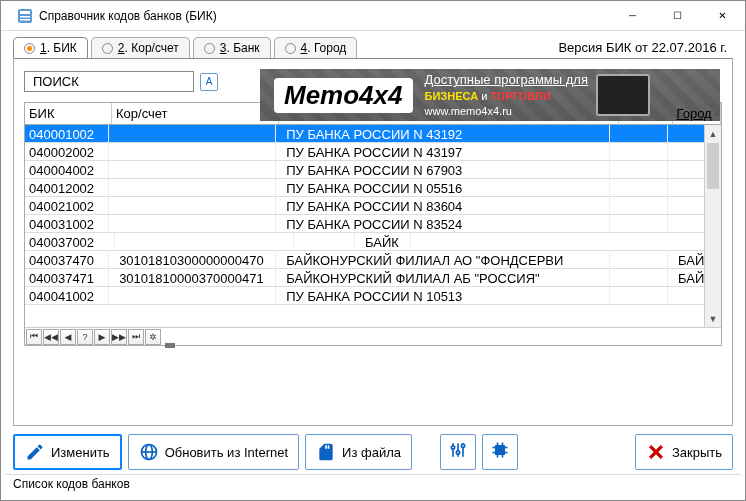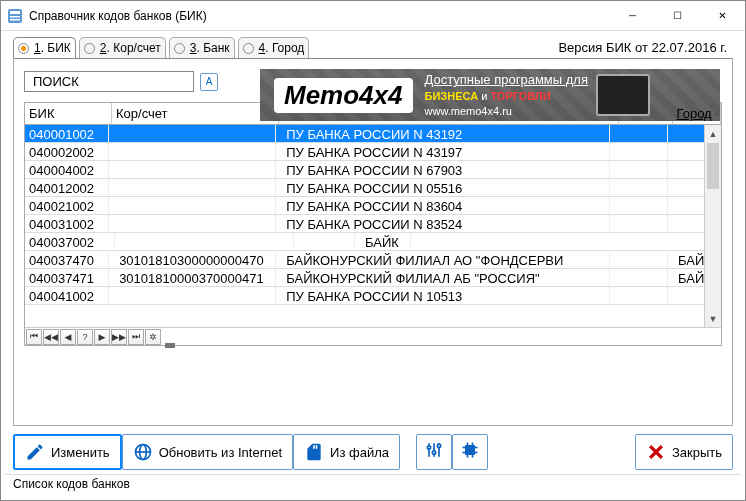--- a/index.html
+++ b/index.html
@@ -1,28 +1,28 @@
 <!DOCTYPE html>
 <html><head>
 <meta charset="utf-8">
 <style>
 * { box-sizing: border-box; margin: 0; padding: 0; font-family: "Segoe UI", Tahoma, sans-serif; }
 body { background: #fff; width: 746px; height: 501px; overflow: hidden; border: 1px solid #888; }
 
 
-.titlebar { height: 30px; background: #fff; display: flex; align-items: center; padding-left: 6px; border-bottom: 1px solid #ddd; }
+.titlebar { height: 30px; background: #fff; display: flex; align-items: center; padding-left: 16px; border-bottom: 1px solid #ddd; }
 .titlebar .app-icon { width: 16px; height: 16px; margin-right: 6px; display: flex; align-items: center; justify-content: center; }
 .titlebar .title { font-size: 12px; flex: 1; color: #000; }
 .win-btns { display: flex; height: 100%; }
 .win-btn { width: 45px; display: flex; align-items: center; justify-content: center; font-size: 10px; cursor: default; }
 
 
 .tab-row { display: flex; align-items: center; padding: 6px 12px 0 12px; position: relative; }
 .tabs { display: flex; gap: 3px; }
-.tab { border: 1px solid #aaa; border-bottom: none; border-radius: 5px 5px 0 0; padding: 3px 4px; font-size: 12px; display: flex; align-items: center; gap: 5px; background: #f5f5f5; cursor: default; }
+.tab { border: 1px solid #aaa; border-bottom: none; border-radius: 5px 5px 0 0; padding: 3px 10px; font-size: 12px; display: flex; align-items: center; gap: 5px; background: #f5f5f5; cursor: default; }
 .tab.active { background: #fff; border-color: #888; position: relative; z-index: 2; }
 .tab .radio { width: 11px; height: 11px; border: 1px solid #888; border-radius: 50%; display: inline-flex; align-items: center; justify-content: center; }
 .tab.active .radio::after { content: ""; width: 5px; height: 5px; border-radius: 50%; background: #ff8c00; display: block; }
 .tab u { text-decoration: underline; }
 .version { font-size: 13px; margin-left: auto; margin-right: 6px; }
 
 
 .panel { margin: 0 12px 0 12px; border: 1px solid #aaa; border-top: 1px solid #888; padding: 12px 10px 6px 10px; position: relative; height: 368px; }
 .search-row { display: flex; align-items: center; gap: 6px; margin-bottom: 10px; }
 .search-input { width: 170px; height: 21px; border: 1px solid #888; font-size: 13px; padding: 0 8px; }
@@ -61,21 +61,21 @@
 .scrollbar-v .thumb { height: 46px; margin: 1px 2px; background: #cdcdcd; }
 .scrollbar-v .track { flex: 1; }
 
 
 .nav { height: 18px; border-top: 1px solid #ccc; display: flex; align-items: center; background: #fff; }
 .nav .nb { width: 16px; height: 16px; border: 1px solid #aaa; margin: 0 0 0 1px; font-size: 9px; display: flex; align-items: center; justify-content: center; color: #333; cursor: default; background: linear-gradient(#fff,#eee); }
 .nav .slider { flex: 1; margin-left: 4px; position: relative; }
 .nav .slider::before { content: ""; position: absolute; left: 0; top: 6px; width: 10px; height: 5px; background: #777; }
 
 
-.toolbar { margin: 8px 12px 4px 12px; display: flex; align-items: center; }
+.toolbar { margin: 8px 12px 4px 12px; display: flex; align-items: center; gap: 6px; }
 .tbtn { height: 36px; border: 1px solid #69c; display: flex; align-items: center; gap: 6px; padding: 0 10px; font-size: 13px; background: #fff; cursor: default; border-radius: 2px; }
 .tbtn.edit { border-width: 2px; border-color: #0a84ff; }
 .tbtn .ico { width: 20px; height: 20px; display: flex; align-items: center; justify-content: center; }
 .ico svg { width: 20px; height: 20px; }
 .spacer { width: 16px; }
 .ibtn { width: 36px; height: 36px; border: 1px solid #69c; display: flex; align-items: center; justify-content: center; border-radius: 2px; background: #fff; cursor: default; }
 
 
 .status { margin: 0 4px 2px 4px; padding: 1px 8px; font-size: 12px; border-top: 1px solid #ddd; height: 18px; display: flex; align-items: center; }
 </style>

